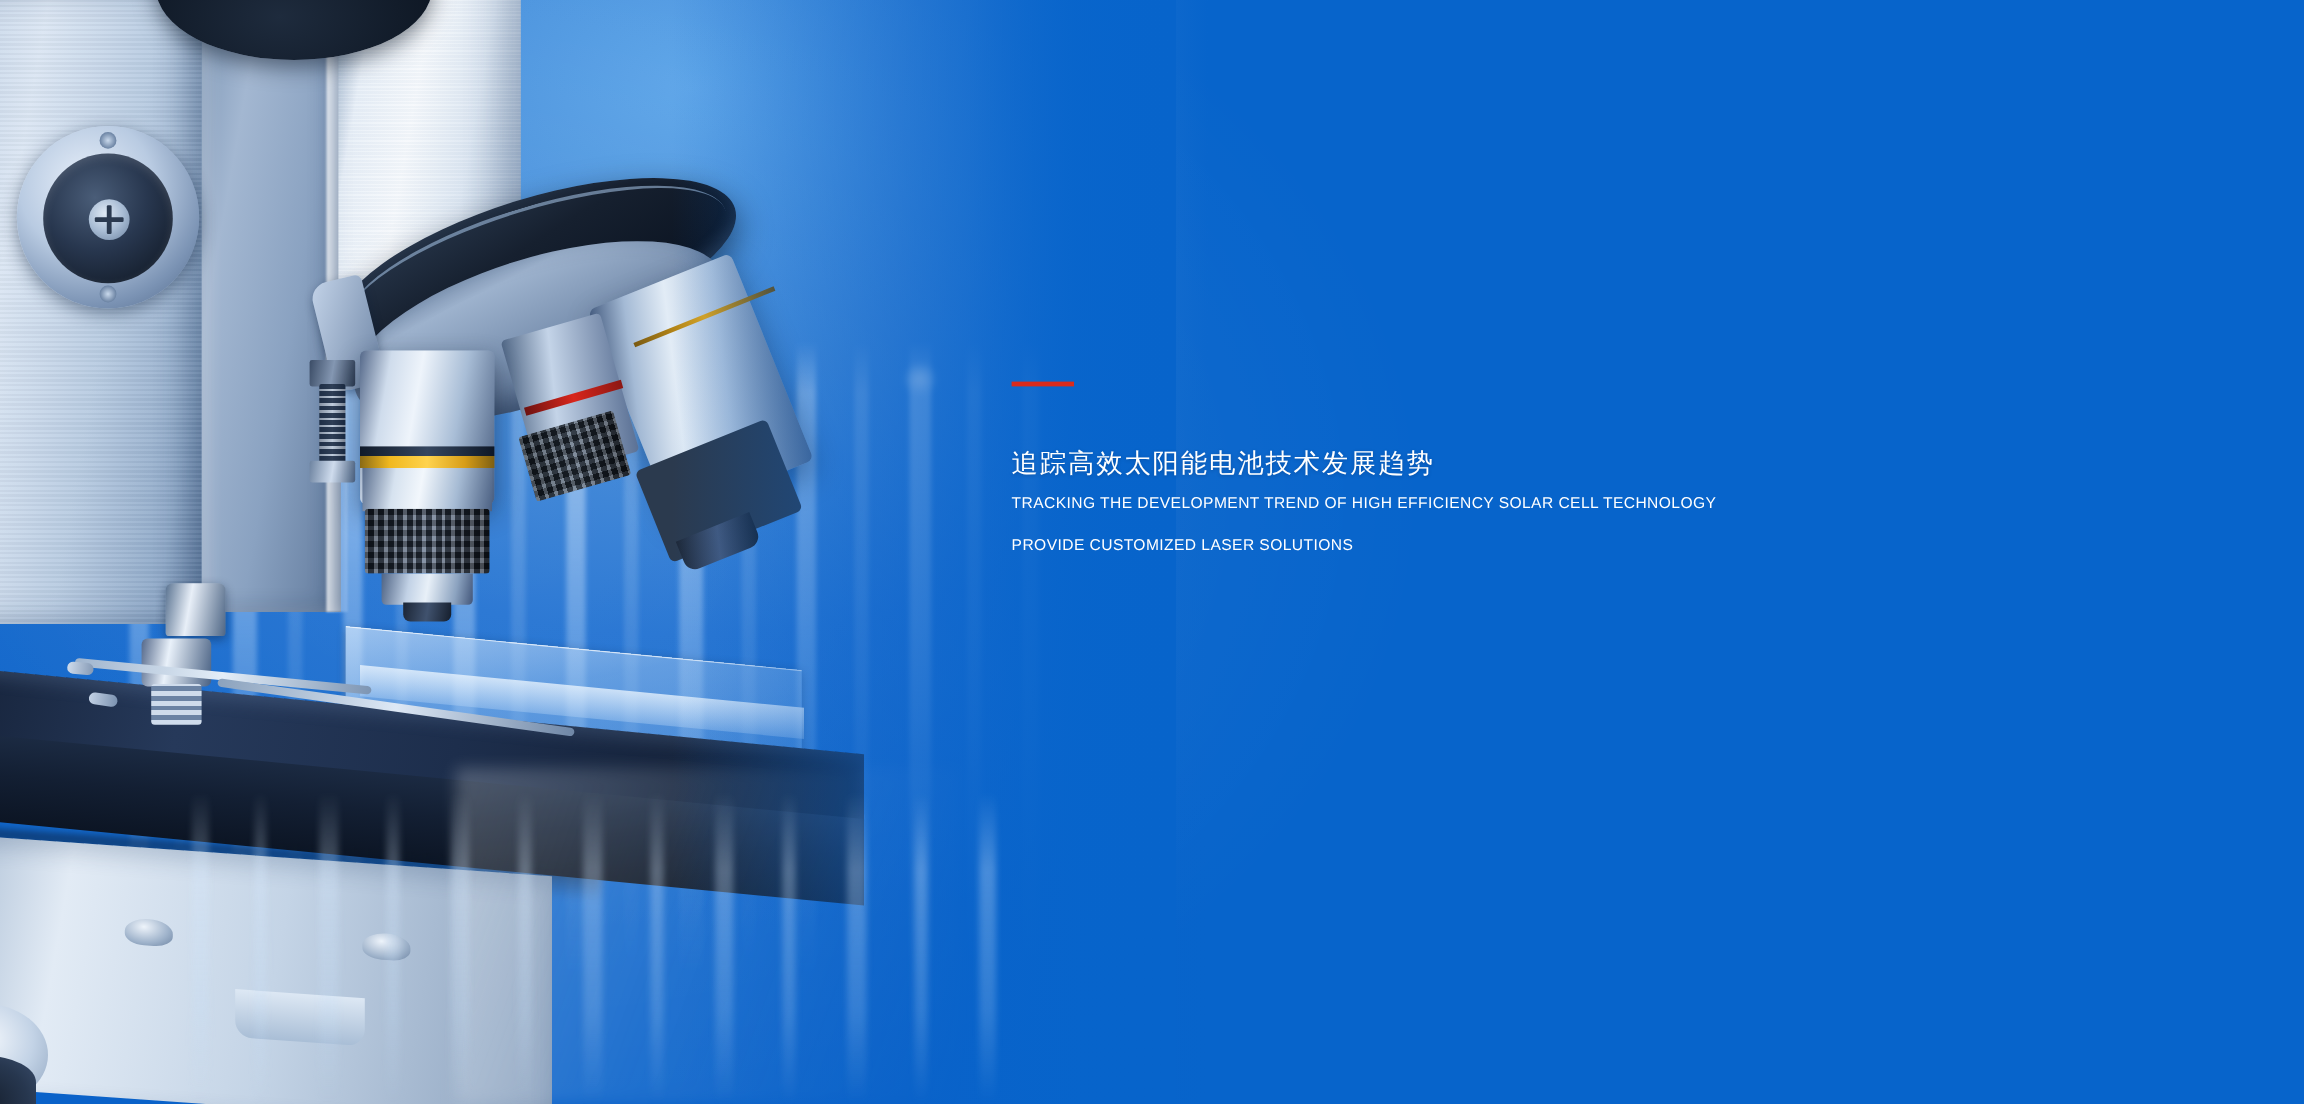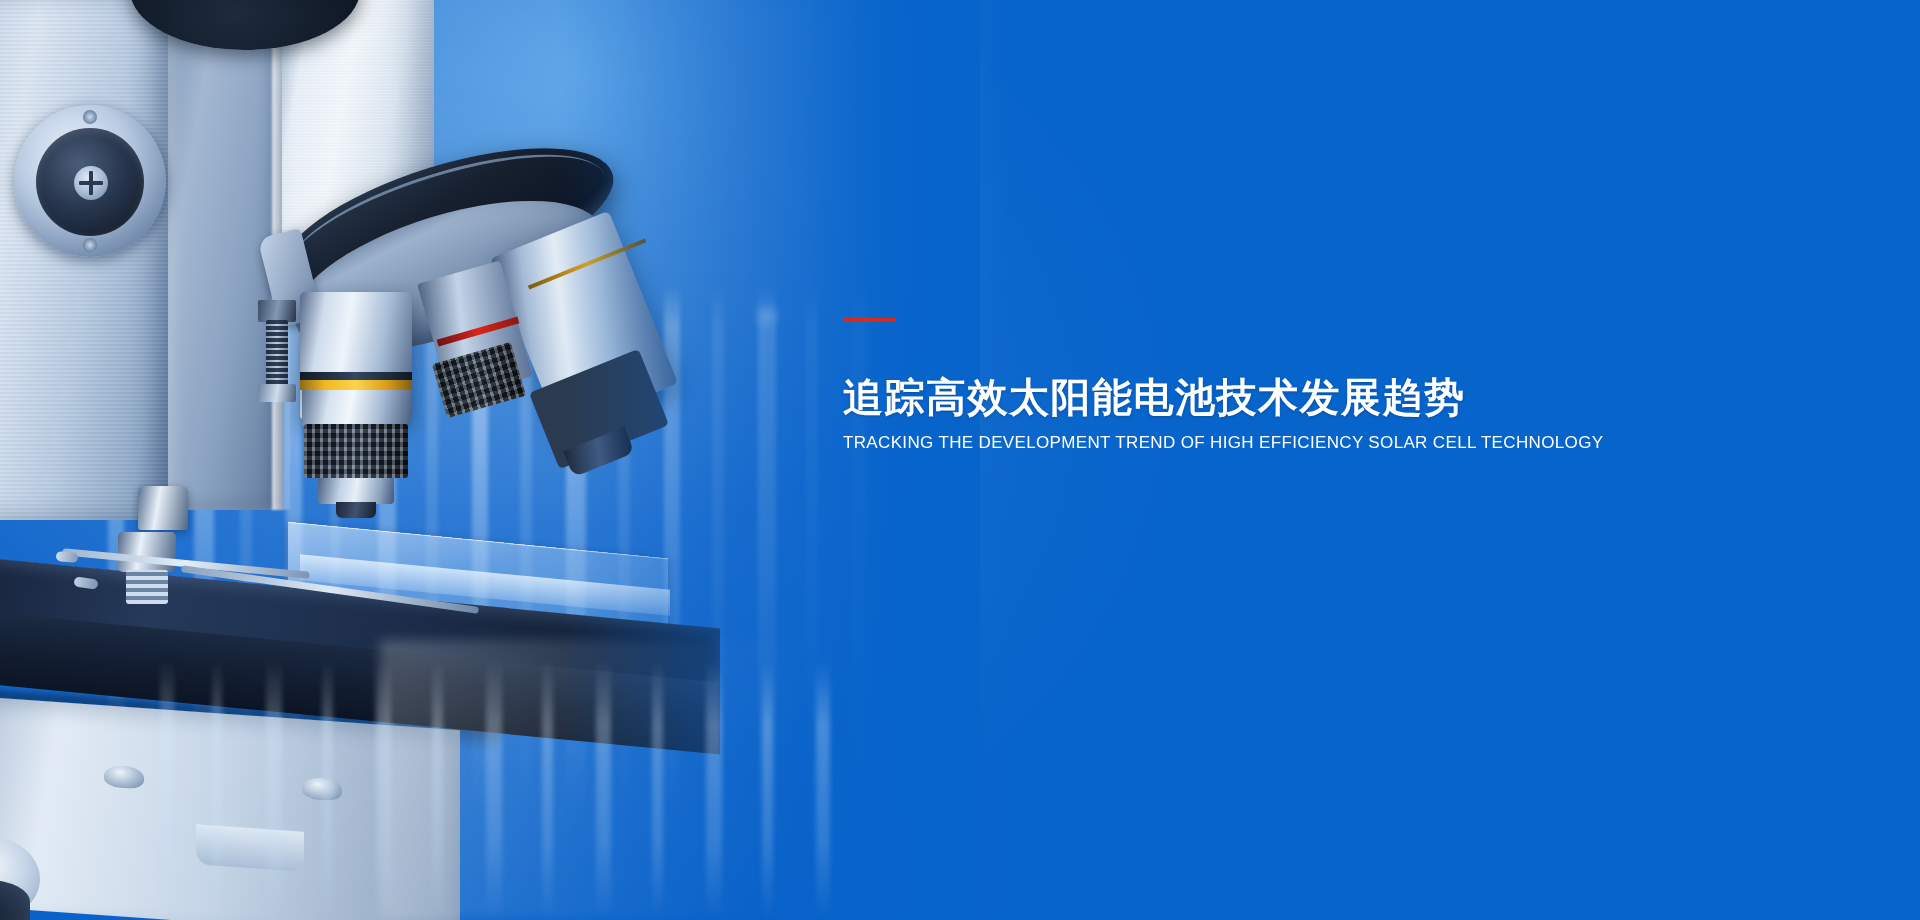--- a/index.html
+++ b/index.html
@@ -477,39 +477,39 @@
     left:843px; top:318px;
     width:820px;
   }
   .accent-rule {
     width:52px; height:4px;
     background:#d92b1c;
     margin-bottom:50px;
   }
   .subtitle-cn {
     color:#ffffff;
-    font-size:40px;
-    font-weight:700;
+    font-size:22px;
+    font-weight:400;
     letter-spacing:1.5px;
     line-height:1.25;
     margin-bottom:12px;
     text-shadow:0 1px 3px rgba(0,30,70,.28);
   }
   .title-cn {
     color:#ffffff;
     font-size:52px;
     font-weight:700;
     letter-spacing:2.5px;
     line-height:1.2;
     margin-bottom:26px;
     text-shadow:0 2px 6px rgba(0,30,70,.3);
   }
   .en-line {
     color:#ffffff;
-    font-size:17px;
+    font-size:13px;
     font-weight:400;
     letter-spacing:.35px;
     line-height:1.0;
     margin-bottom:22px;
     white-space:nowrap;
   }
   .en-line:last-child { margin-bottom:0; }
 </style>
 </head>
 <body>
@@ -625,15 +625,16 @@
     <div class="streak-l" style="left:502px; width:11px;"></div>
     <div class="streak-l" style="left:556px; width:16px;"></div>
     <div class="streak-l" style="left:612px; width:11px;"></div>
     <div class="streak-l" style="left:666px; width:14px;"></div>
   </div>
 
   <div class="content">
     <div class="accent-rule"></div>
     <div class="subtitle-cn">追踪高效太阳能电池技术发展趋势</div>
     <div class="en-line">TRACKING THE DEVELOPMENT TREND OF HIGH EFFICIENCY SOLAR CELL TECHNOLOGY</div>
+    <div class="en-line">PROVIDE CUSTOMIZED LASER SOLUTIONS</div>
   </div>
 
 </div>
 
 </body></html>

